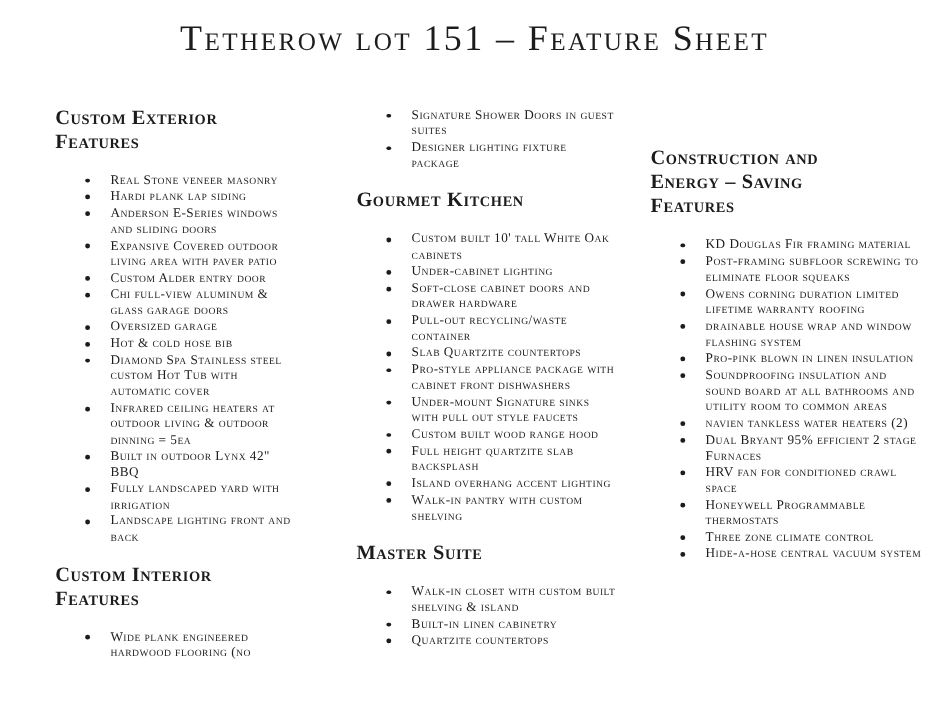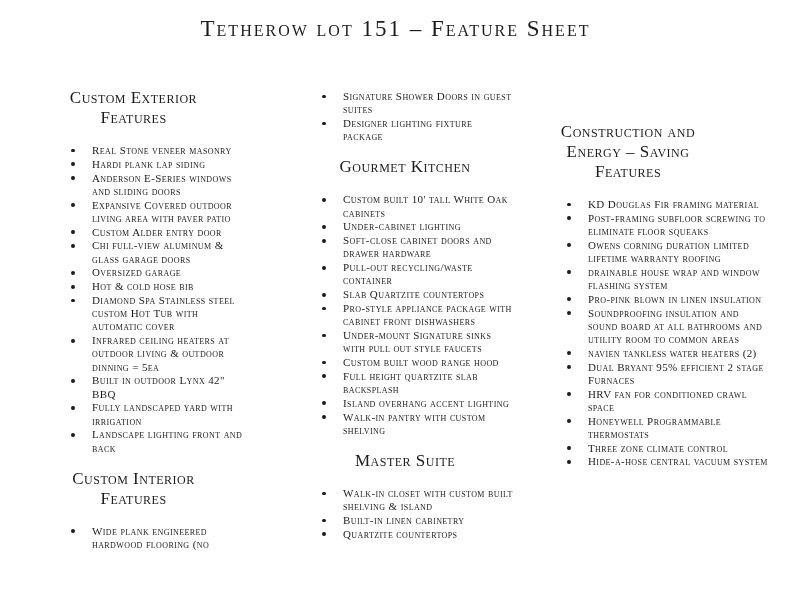--- a/index.html
+++ b/index.html
@@ -13,43 +13,42 @@
     height: 600px;
     background: #ffffff;
     overflow: hidden;
     font-family: "Liberation Serif", "DejaVu Serif", serif;
     color: #1c1c1c;
   }
   .title {
     margin: 0;
     padding-top: 16px;
     text-align: center;
-    font-size: 23px;
+    font-size: 30px;
     font-weight: normal;
     font-variant: small-caps;
     letter-spacing: 2px;
     color: #1c1c1c;
     white-space: nowrap;
   }
   .col {
     position: absolute;
     top: 0;
   }
   .col1 { left: 42px;  top: 88px;  width: 205px; }
   .col2 { left: 293px; top: 90px;  width: 220px; }
   .col3 { left: 538px; top: 122px; width: 232px; }
 
   .heading {
     font-size: 17px;
-    font-weight: normal;
+    font-weight: bold;
     font-variant: small-caps;
     letter-spacing: 0.5px;
     line-height: 20px;
     margin: 14px 0 16px 4px;
-    text-align: center;
   }
   .col > .heading:first-child { margin-top: 0; }
   .col1 .heading { max-width: 175px; }
   .col3 .heading { max-width: 172px; }
 
   .feature-list {
     list-style: none;
     margin: 0;
     padding: 0;
   }

